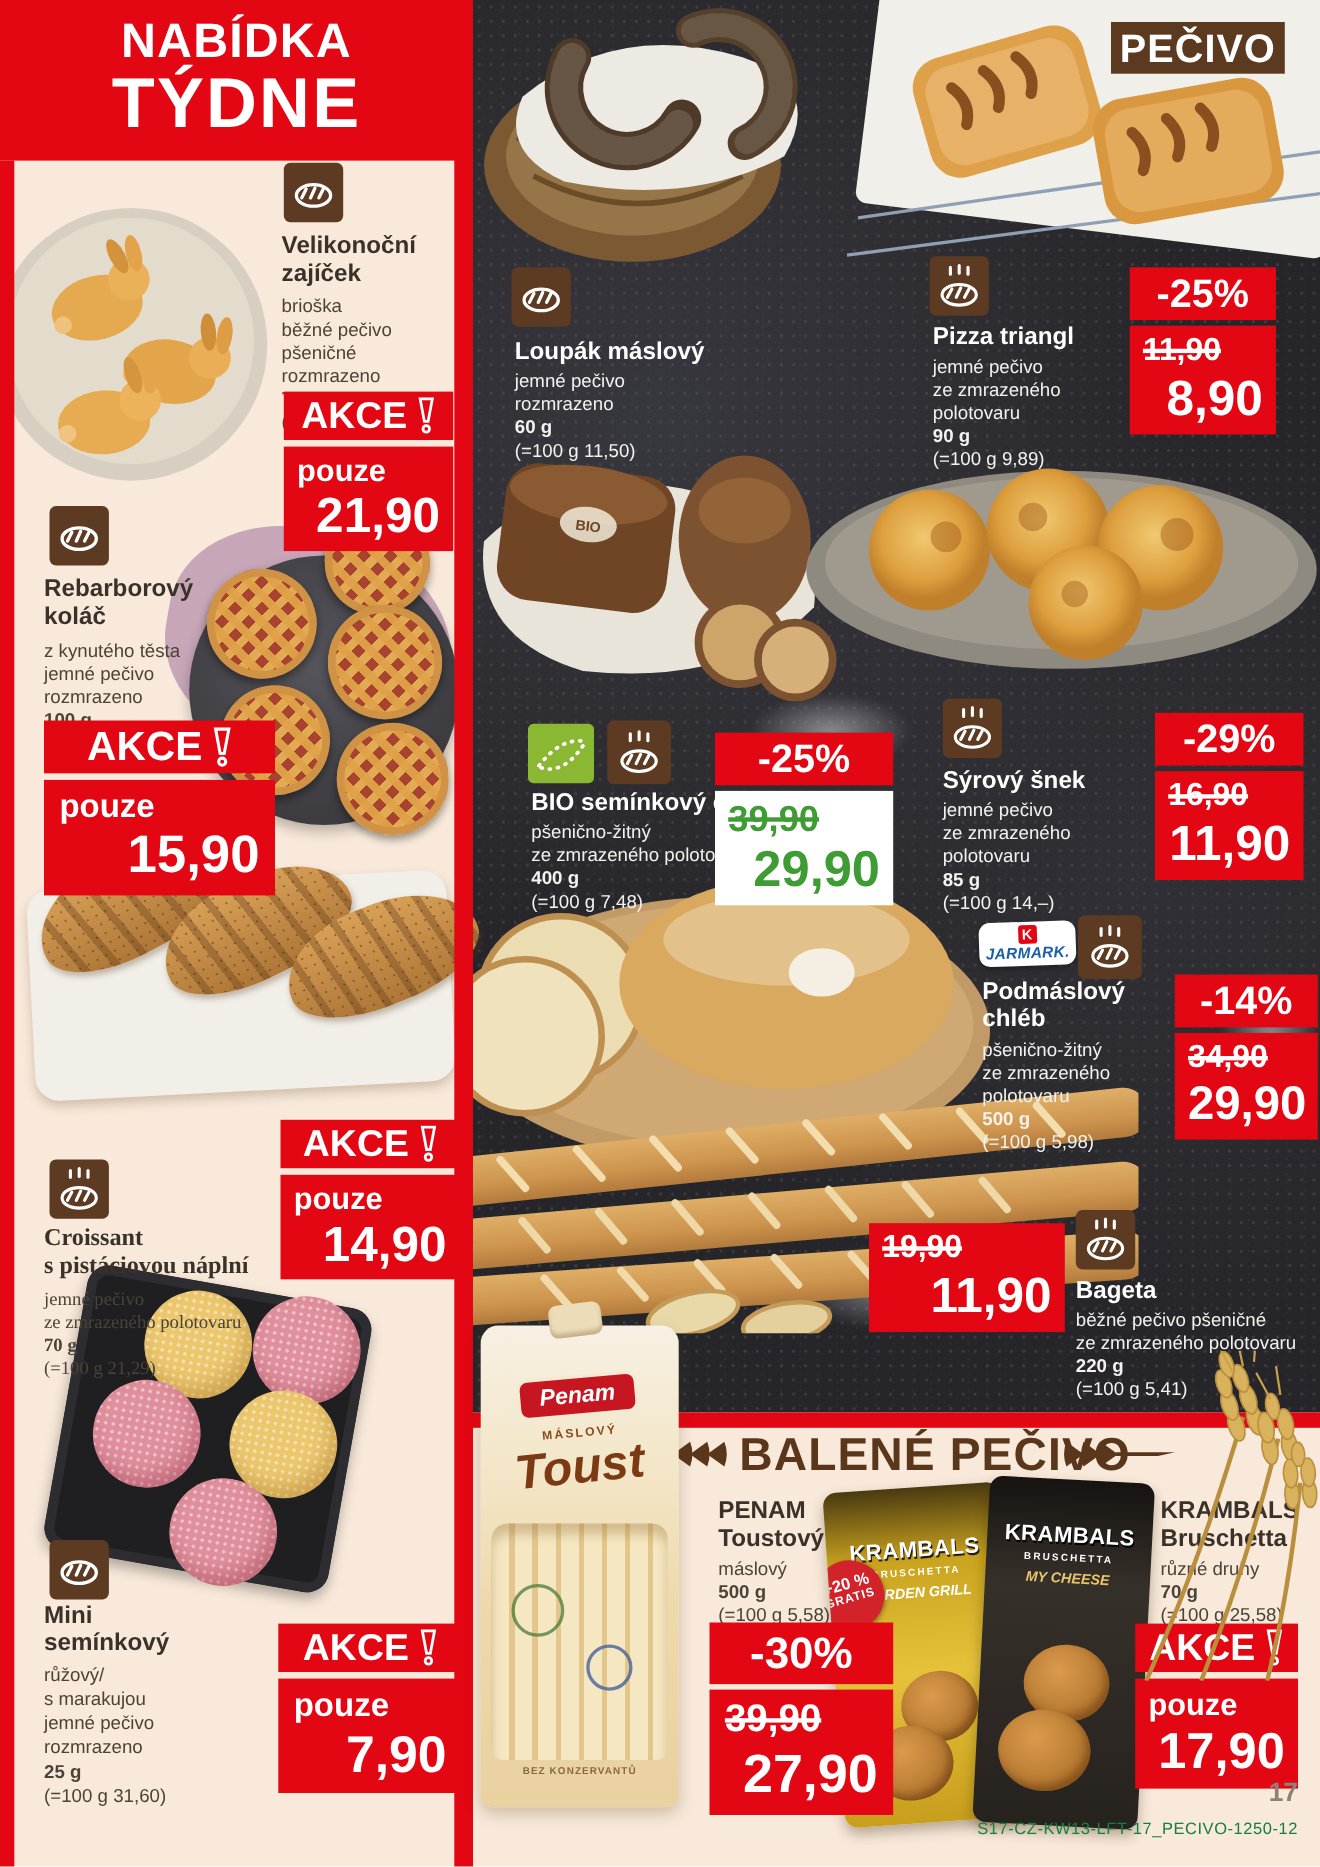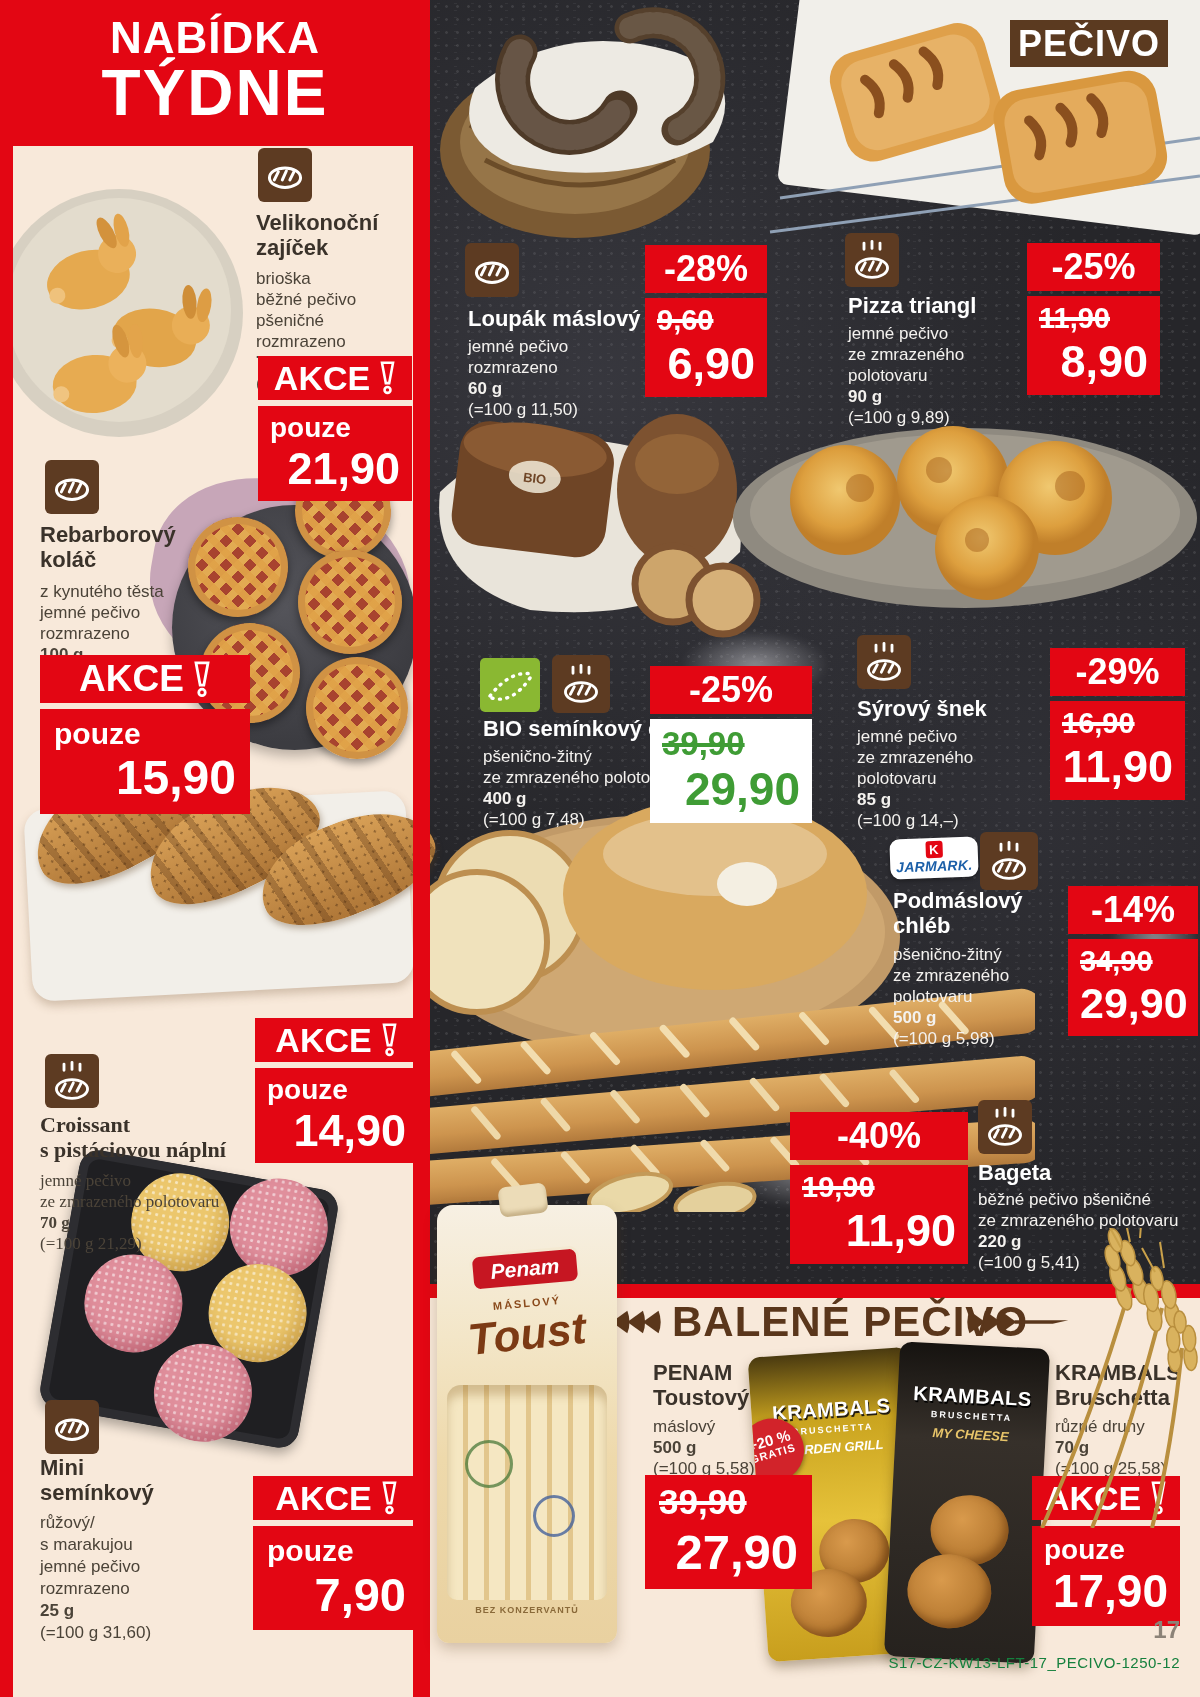--- a/index.html
+++ b/index.html
@@ -379,27 +379,20 @@
         </svg>
     </div>
     <div class="abs tblock" style="left:38px;top:306px;width:175px;">
       <div class="tname">Loupák máslový</div>
       <div style="height:5px"></div>
       <div class="tdet">jemné pečivo</div>
       <div class="tdet">rozmrazeno</div>
       <div class="tdet bold">60 g</div>
       <div class="tdet">(=100 g 11,50)</div>
     </div>
-    <div class="abs discbox" style="left:215px;top:245px;width:122px;">
-      <div class="disc-pct">-28%</div>
-      <div class="disc-prices">
-        <div class="disc-old">9,60</div>
-        <div class="disc-new">6,90</div>
-      </div>
-    </div>
 
     <div class="abs picto" style="left:415px;top:233px;">
       <svg viewBox="0 0 54 54">
           <g fill="none" stroke="#fff" stroke-width="3.2" stroke-linecap="round">
         <path d="M18 8v7M27 6v8M36 8v7"></path>
             <ellipse cx="27" cy="36" rx="17.5" ry="10.5"></ellipse>
             <path d="M19.5 30l-4.5 8.5M28.5 29l-4.5 9.5M37 30l-4.5 8.5"></path>
           </g>
         </svg>
     </div>
@@ -570,21 +563,20 @@
       </g>
       <g transform="rotate(-4 310 175)">
         <rect x="-30" y="158" width="660" height="44" rx="22" fill="url(#bag)"></rect>
         <path d="M80 164l20 26M150 162l20 26M220 160l20 26M290 160l20 26M360 162l20 26M430 164l20 26" stroke="#f0daab" stroke-width="7" stroke-linecap="round" fill="none"></path>
       </g>
       <ellipse cx="215" cy="212" rx="42" ry="18" fill="#ead9a8" stroke="#c39a58" stroke-width="4" transform="rotate(-14 215 212)"></ellipse>
       <ellipse cx="300" cy="220" rx="40" ry="17" fill="#e4d09c" stroke="#c39a58" stroke-width="4" transform="rotate(-10 300 220)"></ellipse>
     </svg>
 
     <div class="abs discbox" style="left:360px;top:1112px;width:178px;">
-      <div class="disc-pct">-40%</div>
       <div class="disc-prices">
         <div class="disc-old">19,90</div>
         <div class="disc-new">11,90</div>
       </div>
     </div>
     <div class="abs picto" style="left:548px;top:1100px;">
       <svg viewBox="0 0 54 54">
           <g fill="none" stroke="#fff" stroke-width="3.2" stroke-linecap="round">
         <path d="M18 8v7M27 6v8M36 8v7"></path>
             <ellipse cx="27" cy="36" rx="17.5" ry="10.5"></ellipse>
@@ -628,20 +620,21 @@
 
   <div class="abs tblock" style="left:653px;top:1360px;width:200px;">
     <div class="tname">PENAM</div>
     <div class="tname">Toustový chléb</div>
     <div style="height:6px"></div>
     <div class="tdet">máslový</div>
     <div class="tdet bold">500 g</div>
     <div class="tdet">(=100 g 5,58)</div>
   </div>
   <div class="abs discbox" style="left:645px;top:1475px;width:167px;">
+    <div class="disc-pct" style="font-size:40px;padding:8px;">-30%</div>
     <div class="disc-prices" style="padding:8px 14px 12px;">
       <div class="disc-old" style="font-size:35px;">39,90</div>
       <div class="disc-new" style="font-size:49px;margin-top:6px;">27,90</div>
     </div>
   </div>
 
   <div class="abs kbag kfront">
     <div class="kb-name">KRAMBALS</div>
     <div class="kb-sub">BRUSCHETTA</div>
     <div class="kb-flavor">GARDEN GRILL</div>

